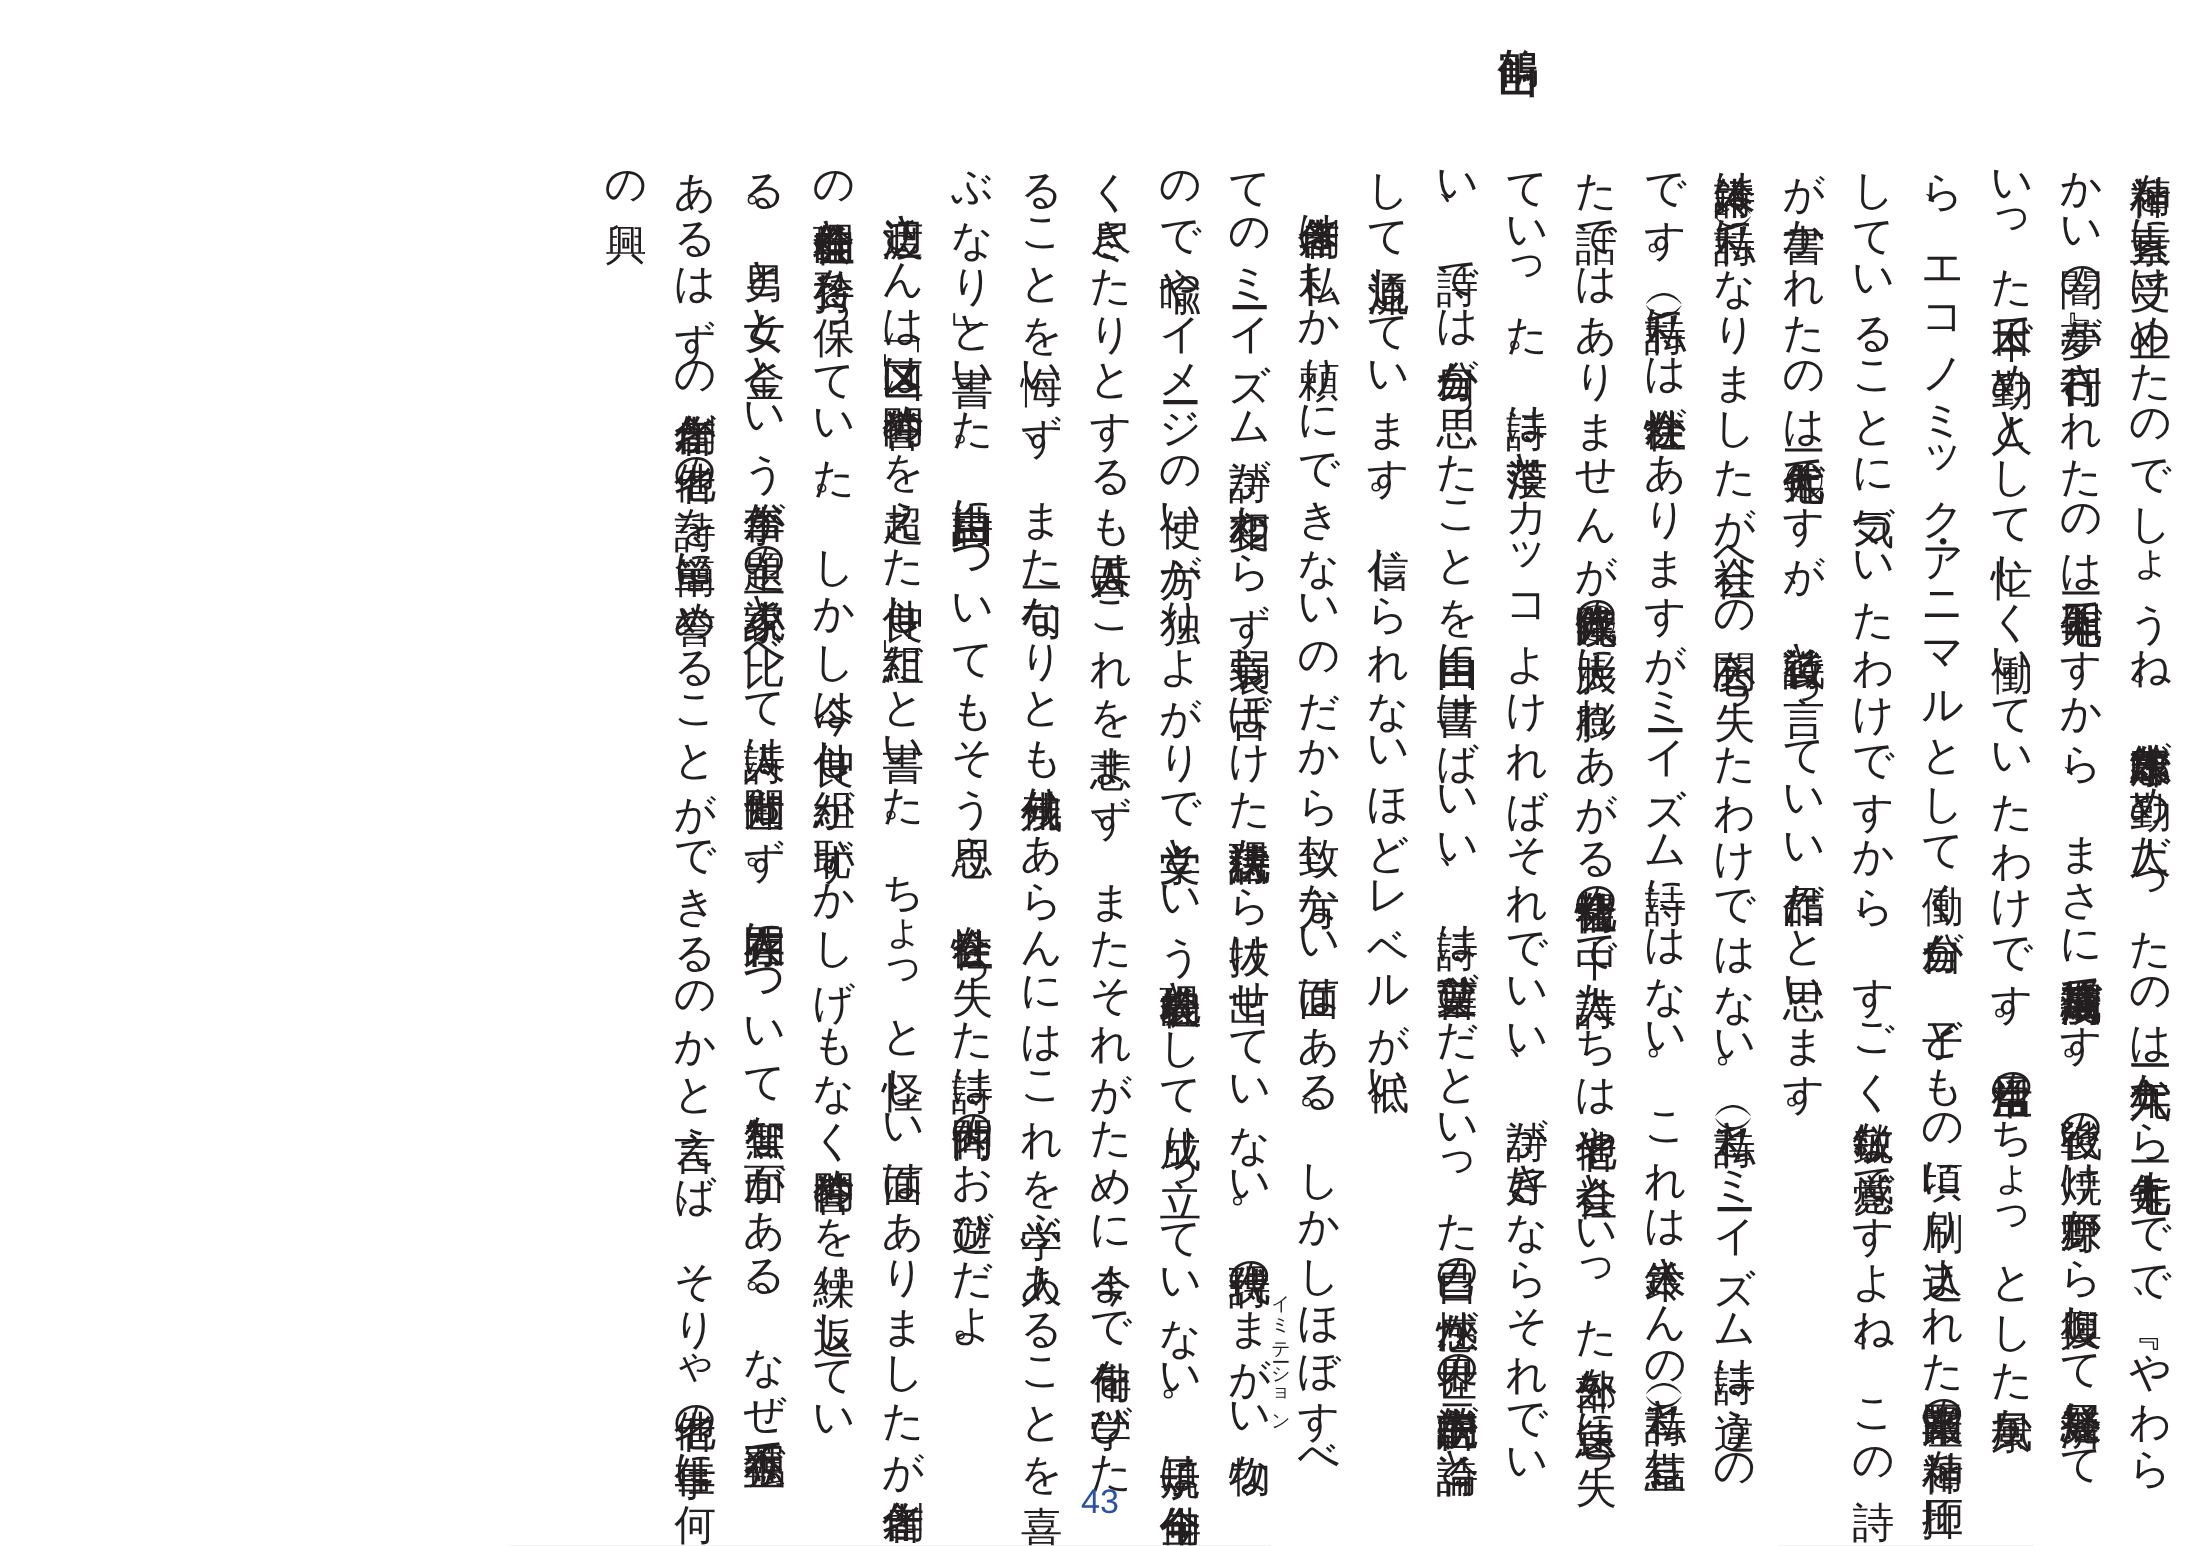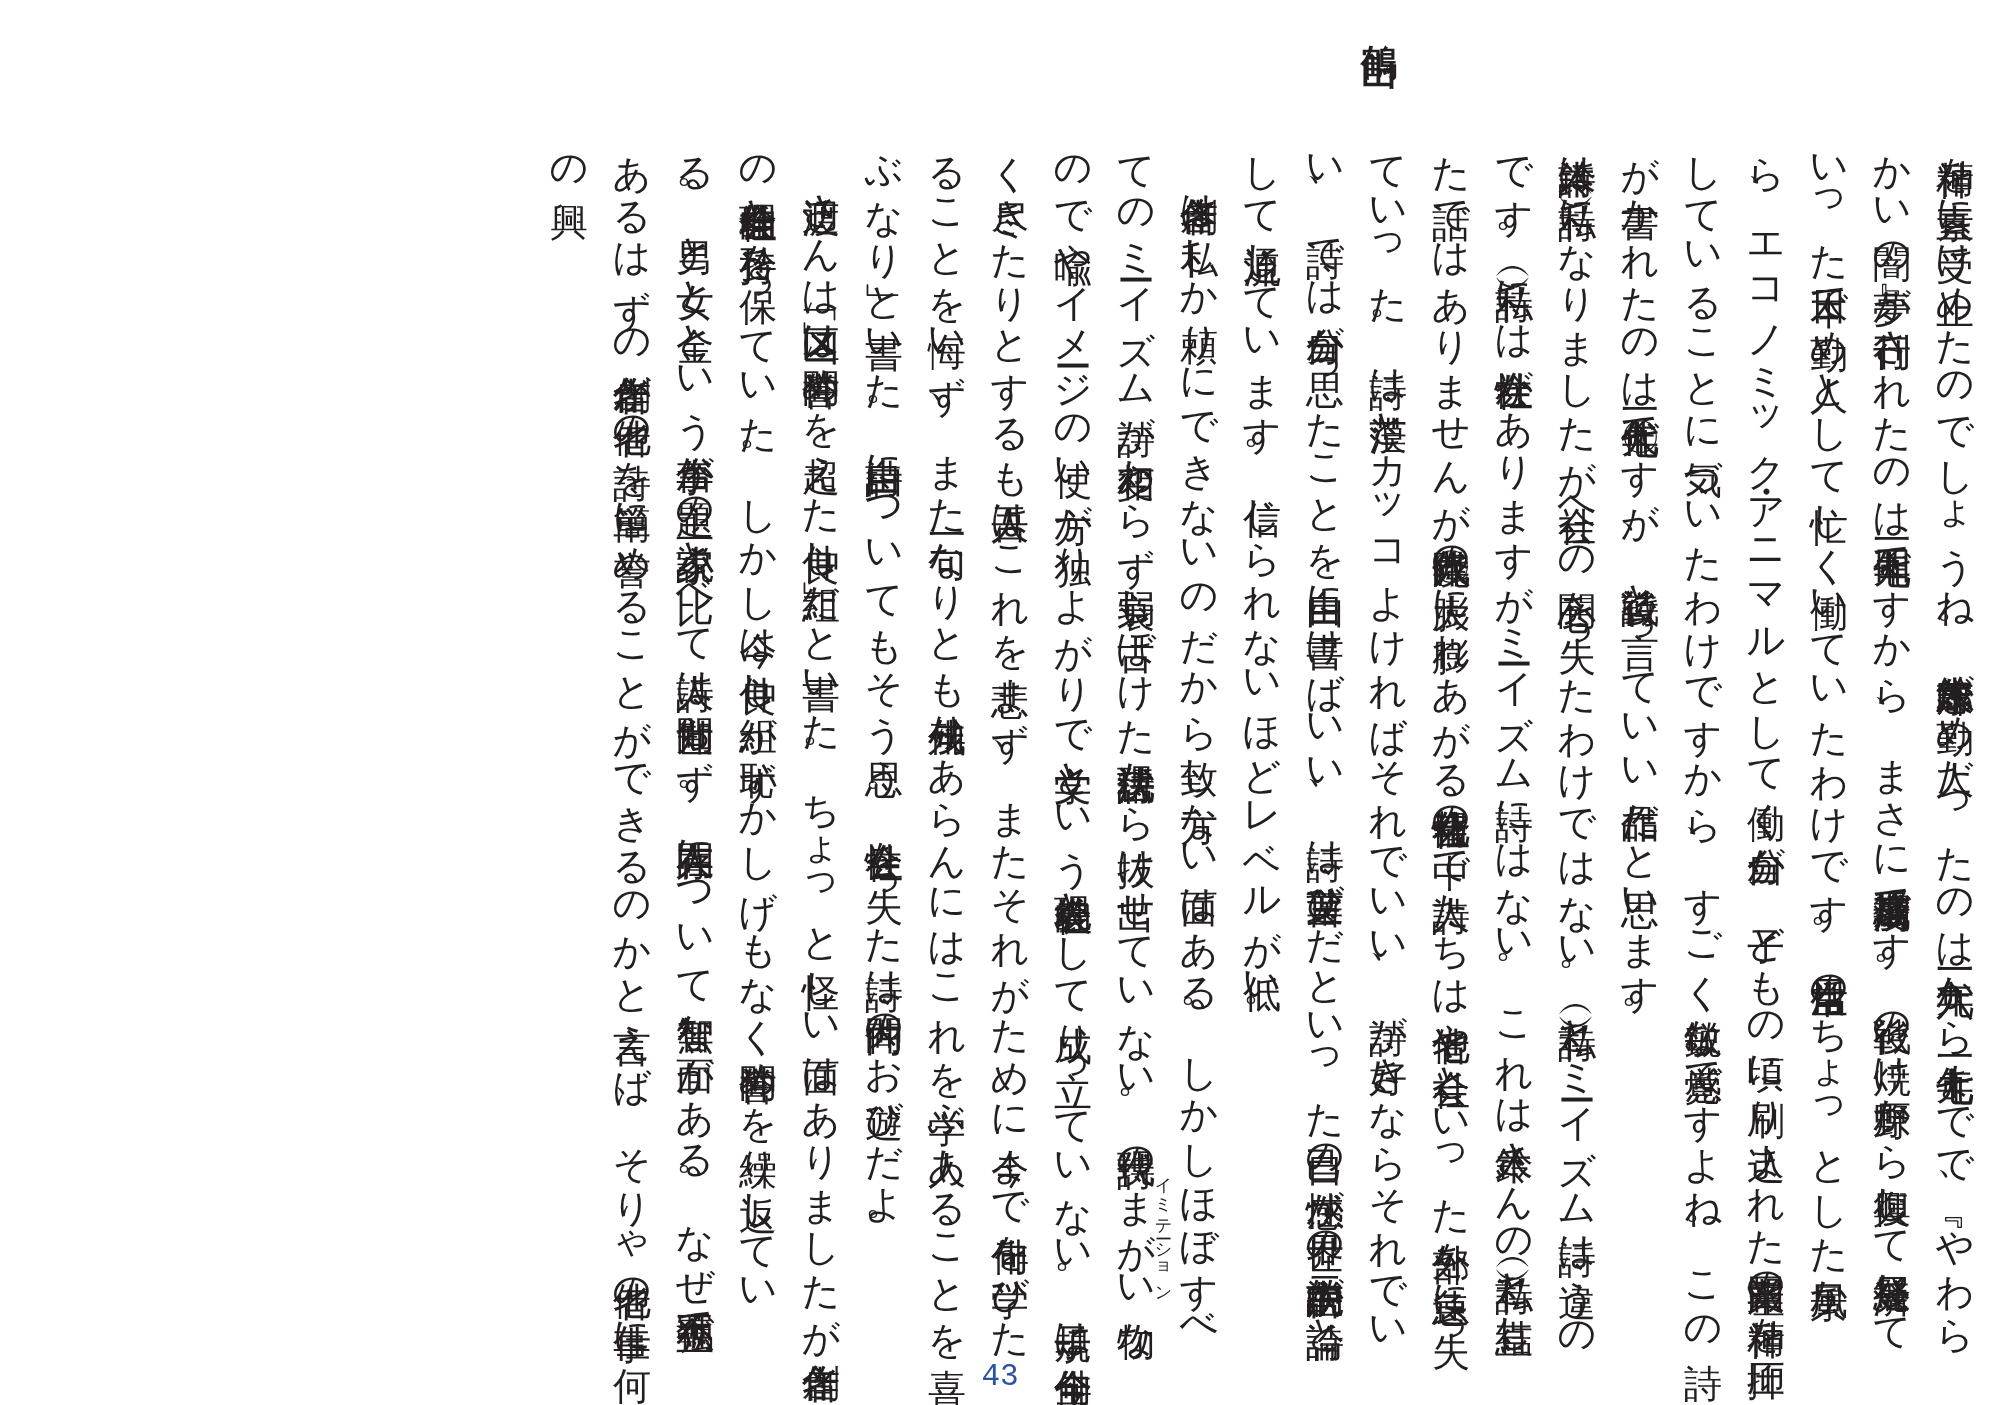--- a/index.html
+++ b/index.html
@@ -48,24 +48,24 @@
   .article p.indent {
     text-indent: 1em;
   }
   ruby rt {
     font-size: 0.45em;
     letter-spacing: 0;
     line-height: 1;
   }
   .page-number {
     position: absolute;
-    bottom: 13px;
+    bottom: 25px;
     left: 50%;
     transform: translateX(-50%);
-    font-family: Liberation Mono, monospace;
+    font-family: Liberation Sans, sans-serif;
     font-size: 31px;
     line-height: 1;
   }
 </style>
 </head>
 <body>
 
 <div class="page" style="background: rgb(255, 255, 255);">
   <header class="running-head" style="color: rgb(35, 31, 32);">鶴山</header>
 

